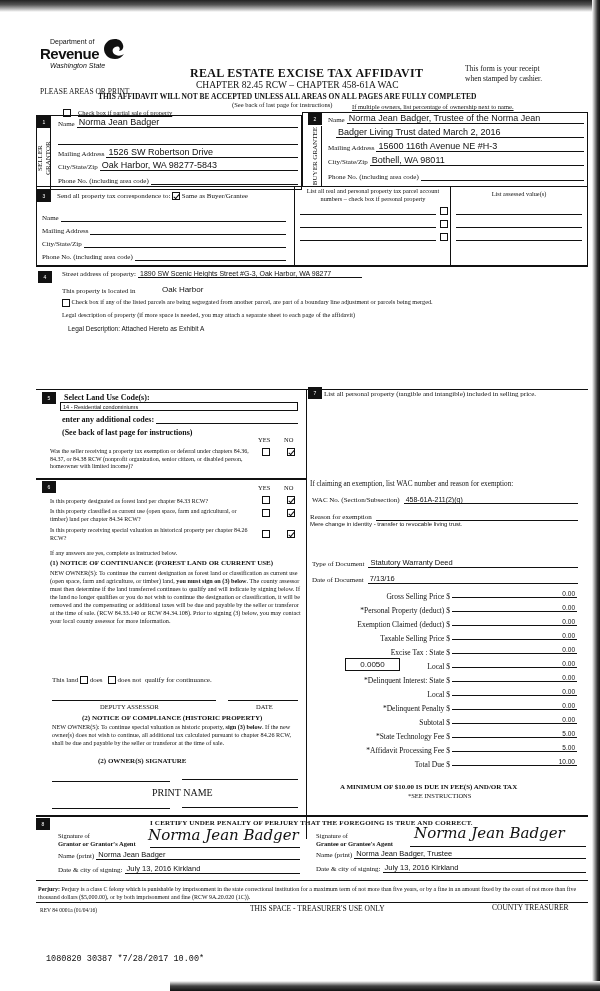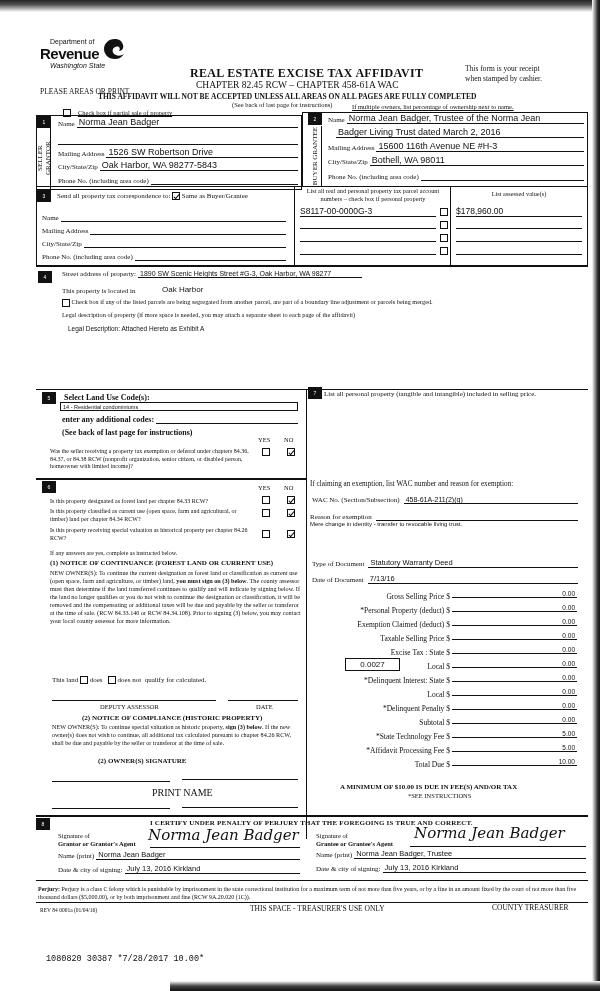--- a/index.html
+++ b/index.html
@@ -153,25 +153,20 @@
     <div class="ln"></div>
   </div>
 <div class="row" style="left:42px;top:251px;width:244px">
     <span class="lbl">Phone No. (including area code)</span>
     <div class="ln"></div>
   </div>
 
 <div class="abs small" style="left:298px;top:187px;width:150px;text-align:center">List all real and personal property tax parcel account numbers – check box if personal property</div>
 <div class="abs small" style="left:452px;top:190px;width:134px;text-align:center">List assessed value(s)</div>
 <div class="abs" style="left:296px;top:204px;width:290px">
-  <div style="position:relative;height:14px">
-    <div class="fill" style="position:absolute;left:4px;top:2px;width:136px;border-bottom:1px solid #111;font-size:8.5px">S8117-00-0000G-3</div>
-    <span class="cb" style="position:absolute;left:144px;top:4px"></span>
-    <div class="fill" style="position:absolute;left:160px;top:2px;width:126px;border-bottom:1px solid #111;font-size:8.5px">$178,960.00</div>
-  </div>
   <div style="position:relative;height:13px">
     <div style="position:absolute;left:4px;top:2px;width:136px;height:9px;border-bottom:1px solid #111"></div>
     <span class="cb" style="position:absolute;left:144px;top:3px"></span>
     <div style="position:absolute;left:160px;top:2px;width:126px;height:9px;border-bottom:1px solid #111"></div>
   </div>
   <div style="position:relative;height:13px">
     <div style="position:absolute;left:4px;top:2px;width:136px;height:9px;border-bottom:1px solid #111"></div>
     <span class="cb" style="position:absolute;left:144px;top:3px"></span>
     <div style="position:absolute;left:160px;top:2px;width:126px;height:9px;border-bottom:1px solid #111"></div>
   </div>
@@ -230,21 +225,21 @@
 <div class="abs" style="left:287px;top:529px"><span class="cb chk"></span></div>
 <div class="abs small" style="left:50px;top:549px;font-size:6px">If any answers are yes, complete as instructed below.</div>
 <div class="abs" style="left:50px;top:559px;font-size:7px;font-weight:bold;white-space:nowrap">(1) NOTICE OF CONTINUANCE (FOREST LAND OR CURRENT USE)</div>
 <div class="abs small" style="left:50px;top:569px;width:252px;font-size:6.2px;line-height:8px"><span>NEW OWNER(S): To continue the current designation as forest land or classification as current use (open space, farm and agriculture, or timber) land,</span> <b>you must sign on (3) below</b><span>. The county assessor must then determine if the land transferred continues to qualify and will indicate by signing below. If the land no longer qualifies or you do not wish to continue the designation or classification, it will be removed and the compensating or additional taxes will be due and payable by the seller or transferor at the time of sale. (RCW 84.33.140 or RCW 84.34.108). Prior to signing (3) below, you may contact your local county assessor for more information.</span></div>
 <div class="abs lbl" style="left:52px;top:676px;white-space:nowrap">
   <span>This land</span>
   <span class="cb"></span>
   <span>does</span>&nbsp;&nbsp;
   <span class="cb"></span>
   <span>does not</span>&nbsp;
-  <span>qualify for calculated.</span>
+  <span>qualify for continuance.</span>
 </div>
 <div class="abs line" style="left:52px;top:700px;width:164px"></div>
 <div class="abs line" style="left:228px;top:700px;width:70px"></div>
 <div class="abs" style="left:100px;top:703px;font-size:6.5px">DEPUTY ASSESSOR</div>
 <div class="abs" style="left:256px;top:703px;font-size:6.5px">DATE</div>
 <div class="abs" style="left:82px;top:714px;font-size:7px;font-weight:bold;white-space:nowrap">(2) NOTICE OF COMPLIANCE (HISTORIC PROPERTY)</div>
 <div class="abs small" style="left:52px;top:723px;width:250px;font-size:6.2px;line-height:8px"><span>NEW OWNER(S): To continue special valuation as historic property,</span> <b>sign (3) below</b><span>. If the new owner(s) does not wish to continue, all additional tax calculated pursuant to chapter 84.26 RCW, shall be due and payable by the seller or transferor at the time of sale.</span></div>
 <div class="abs" style="left:98px;top:757px;font-size:7px;font-weight:bold">(2)  OWNER(S) SIGNATURE</div>
 <div class="abs line" style="left:52px;top:781px;width:118px"></div>
 <div class="abs line" style="left:182px;top:779px;width:116px"></div>
@@ -283,21 +278,21 @@
   <div class="lab" style="left:310px;top:592px">Gross Selling Price $</div>
   <div class="val" style="top:590px">0.00</div>
   <div class="lab" style="left:310px;top:606px">*Personal Property (deduct) $</div>
   <div class="val" style="top:604px">0.00</div>
   <div class="lab" style="left:310px;top:620px">Exemption Claimed (deduct) $</div>
   <div class="val" style="top:618px">0.00</div>
   <div class="lab" style="left:310px;top:634px">Taxable Selling Price $</div>
   <div class="val" style="top:632px">0.00</div>
   <div class="lab" style="left:310px;top:648px">Excise Tax : State $</div>
   <div class="val" style="top:646px">0.00</div>
-  <div class="abs box fills" style="left:345px;top:658px;width:55px;height:13px;font-size:8px;text-align:center;line-height:12px">0.0027</div>
+  <div class="abs box fills" style="left:345px;top:658px;width:55px;height:13px;font-size:8px;text-align:center;line-height:12px">0.0050</div>
   <div class="lab" style="left:310px;top:662px">Local $</div>
   <div class="val" style="top:660px">0.00</div>
   <div class="lab" style="left:310px;top:676px">*Delinquent Interest: State $</div>
   <div class="val" style="top:674px">0.00</div>
   <div class="lab" style="left:310px;top:690px">Local $</div>
   <div class="val" style="top:688px">0.00</div>
   <div class="lab" style="left:310px;top:704px">*Delinquent Penalty $</div>
   <div class="val" style="top:702px">0.00</div>
   <div class="lab" style="left:310px;top:718px">Subtotal $</div>
   <div class="val" style="top:716px">0.00</div>

